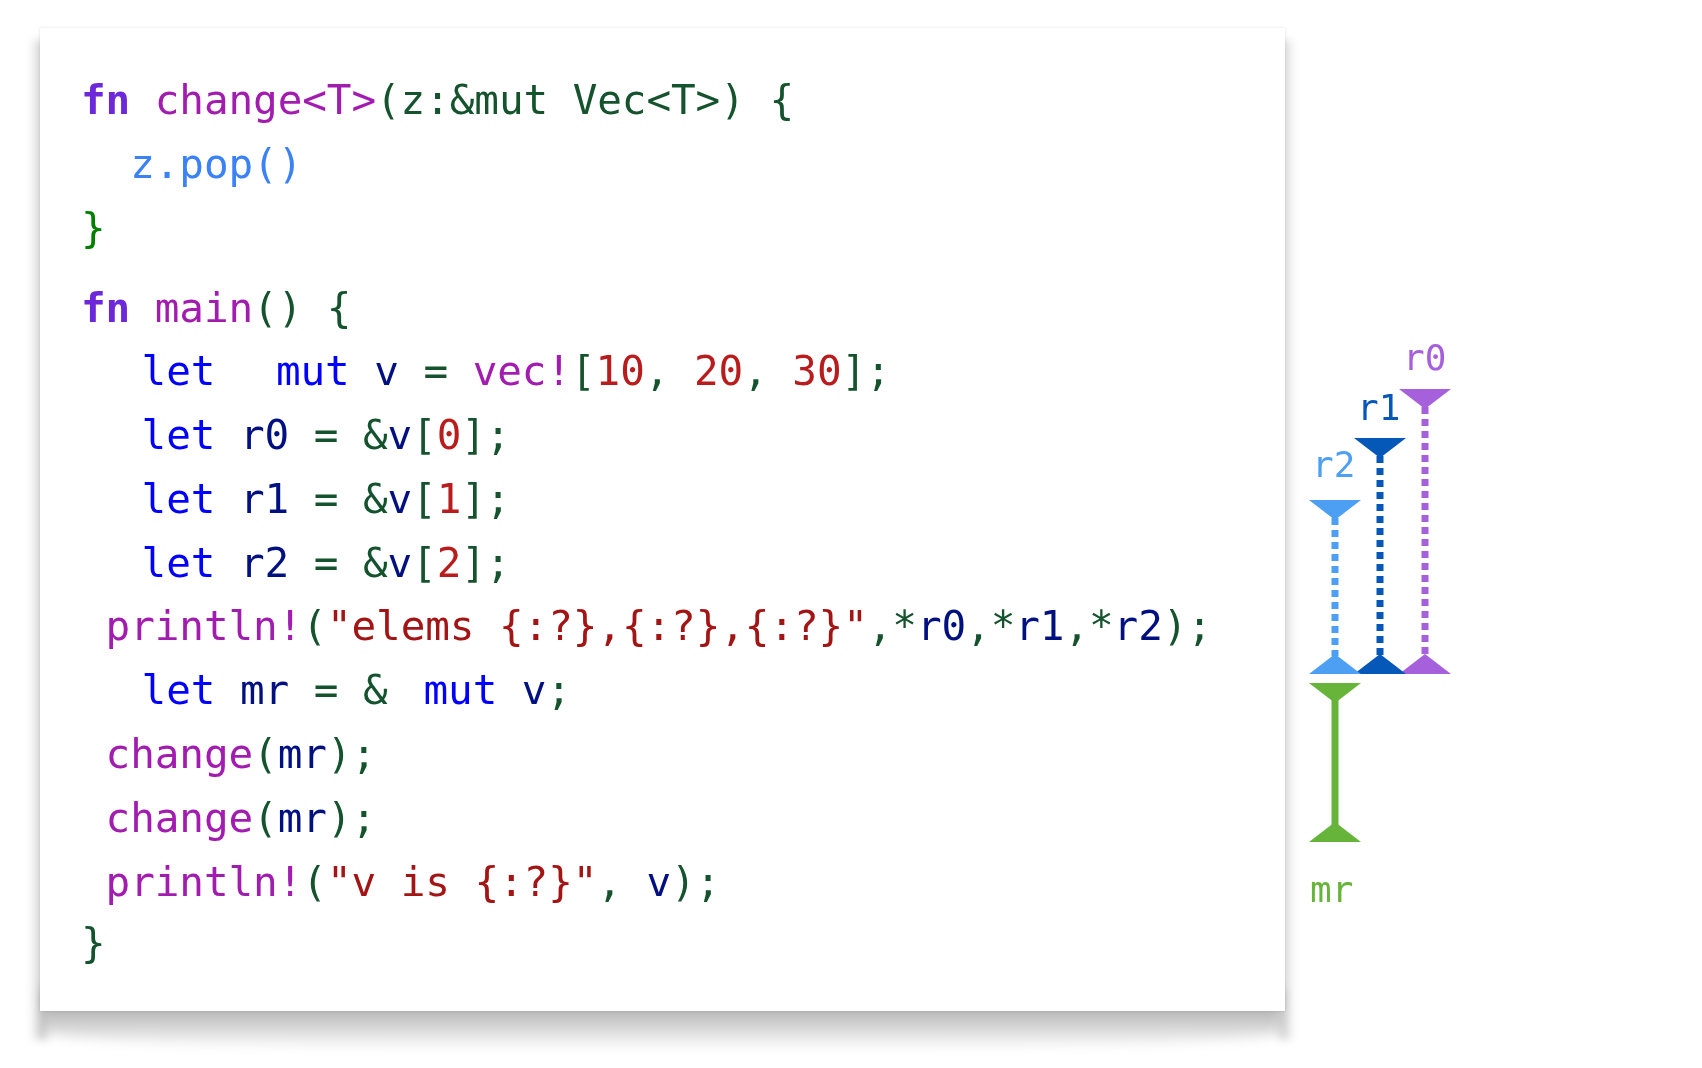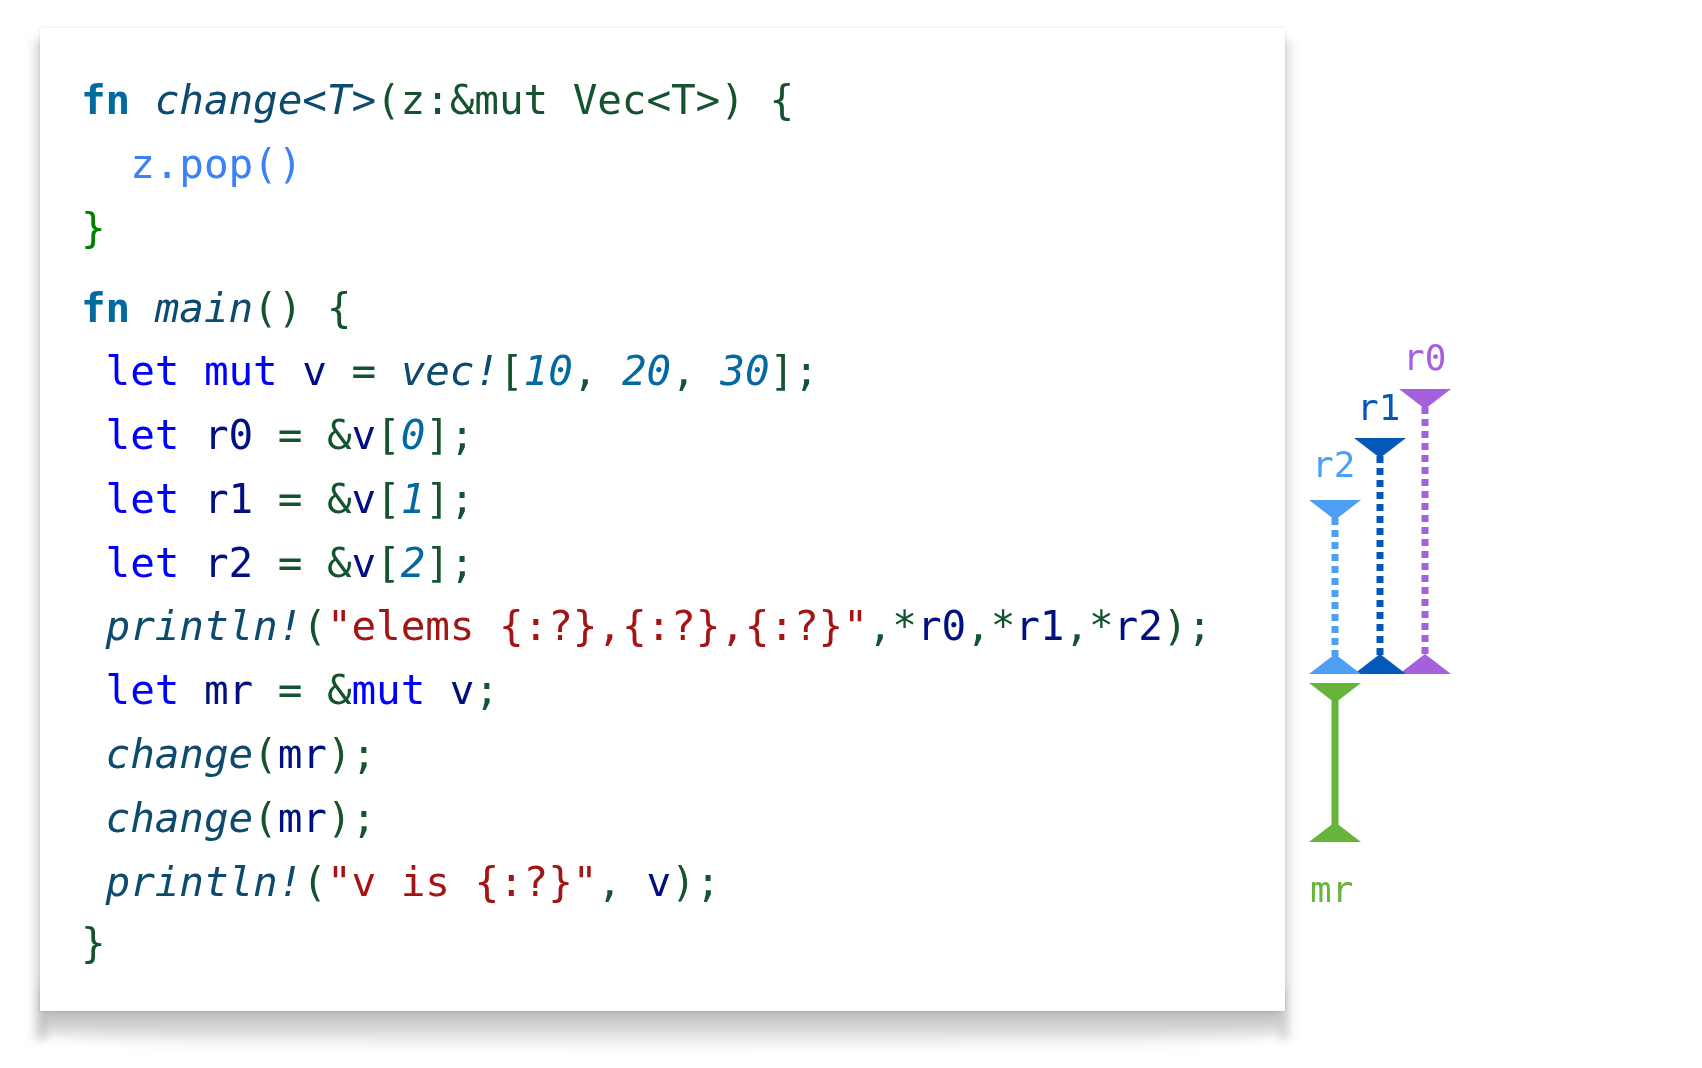--- a/index.html
+++ b/index.html
@@ -26,26 +26,26 @@
     position: absolute; left: 40px; top: 28px; width: 1245px; height: 983px;
     background: #ffffff; z-index: 1;
     box-shadow: 0 0 3px rgba(0,0,0,0.12);
   }
   .code {
     position: absolute; left: 81px; top: 0; margin: 0;
     font-family: "DejaVu Sans Mono", monospace; font-size: 41px;
     letter-spacing: -0.1px; white-space: pre; z-index: 2;
   }
   .line { position: absolute; left: 0; white-space: pre; line-height: 1; }
-  .tok-fn { color: #0369a1; font-weight: bold; }
-  .tok-func { color: #0c4a6e; font-style: italic; }
+  .tok-fn { color: #6d28d9; font-weight: bold; }
+  .tok-func { color: #a21caf; }
   .tok-plain { color: #14532d; }
-  .tok-kw { color: #0000ff; }
+  .tok-kw { color: #0000ff; margin-left: 36px; }
   .tok-var { color: #001080; }
-  .tok-num { color: #0369a1; font-style: italic; }
+  .tok-num { color: #b91c1c; }
   .tok-str { color: #a31515; }
   .tok-brace-green { color: #008000; }
   .tok-call { color: #3b82f6; }
 
   .diagram { position: absolute; left: 0; top: 0; width: 1702px; height: 1068px; z-index: 3; pointer-events: none; }
   .diagram svg { position: absolute; left: 0; top: 0; }
   .lbl {
     position: absolute; font-family: "DejaVu Sans Mono", monospace; font-size: 36px; line-height: 1;
   }
 </style>

